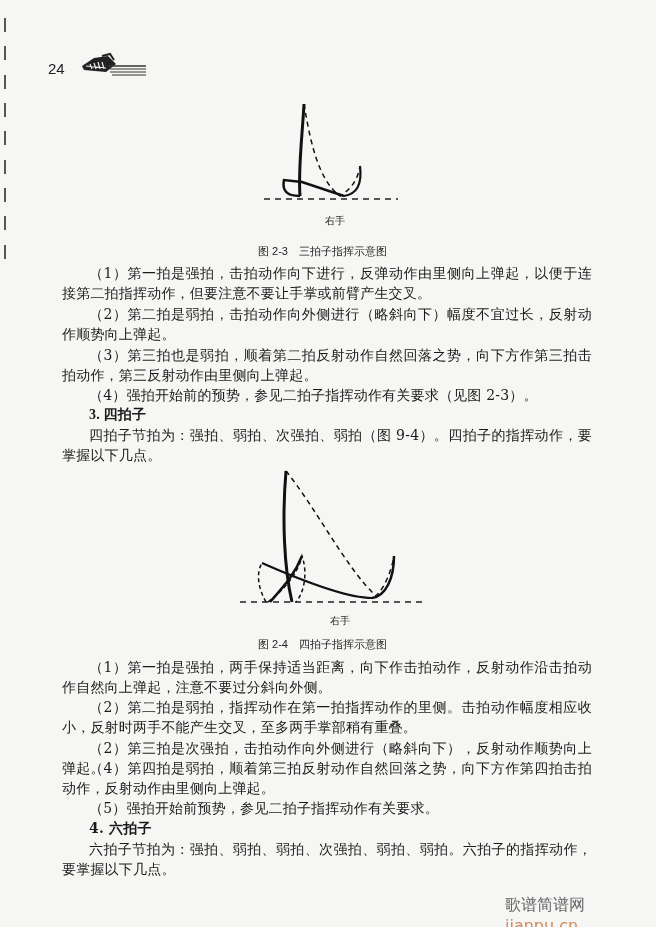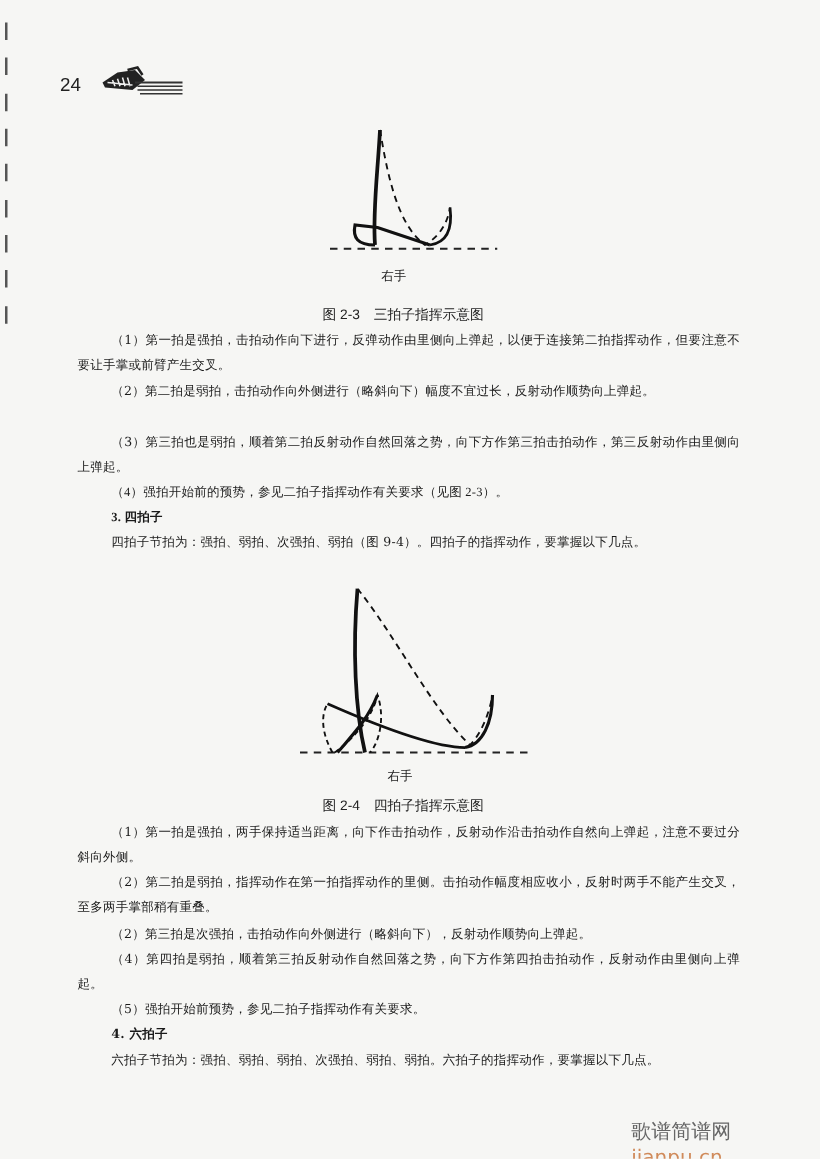--- a/index.html
+++ b/index.html
@@ -7,25 +7,25 @@
     width: 656px; height: 927px; position: relative; overflow: hidden;
     background: #f6f6f4;
     font-family: "DejaVu Serif", serif;
     color: #1a1a1a;
   }
   .bind-mark { position: absolute; left: 4px; width: 2px; background: #555; }
   .page-num { position: absolute; left: 48px; top: 60px; font-family: "Liberation Sans", sans-serif; font-size: 15px; color: #222; }
   .logo { position: absolute; left: 80px; top: 50px; width: 70px; height: 28px; }
   .fig { position: absolute; }
   .fig svg { display: block; }
-  .fig-label { position: absolute; font-size: 10px; color: #222; text-align: left; }
+  .fig-label { position: absolute; font-size: 10px; color: #222; text-align: right; }
   .fig-caption { position: absolute; font-size: 11px; color: #222; font-family: Liberation Sans, sans-serif; }
   .para {
     position: absolute; left: 62px; width: 530px;
-    font-size: 10px; line-height: 20px; letter-spacing: 0.2px;
+    font-size: 14px; line-height: 20px; letter-spacing: 0.2px;
     text-align: justify;
   }
   .indent { text-indent: 27px; }
   .heading { font-weight: bold; }
   .watermark { position: absolute; left: 505px; top: 895px; font-size: 16px; color: #666; font-family: "DejaVu Sans", sans-serif; }
   .watermark .wm-url { color: #d08a5a; }
 </style>
 </head>
 <body>
 
@@ -60,21 +60,21 @@
     <path d="M42 96 C28 96 24 90 26 80 L44 82 L86 96" fill="none" stroke="#111" stroke-width="2.5"></path>
     <path d="M86 96 C100 94 104 82 102 66" fill="none" stroke="#111" stroke-width="2.2"></path>
   </svg>
 </div>
 <div class="fig-label" style="left:305px;top:214px;width:40px;">右手</div>
 <div class="fig-caption" style="left:258px;top:244px;">图 2-3　三拍子指挥示意图</div>
 
 <div class="para indent" style="top:263px;">（1）第一拍是强拍，击拍动作向下进行，反弹动作由里侧向上弹起，以便于连接第二拍指挥动作，但要注意不要让手掌或前臂产生交叉。</div>
 <div class="para indent" style="top:304px;">（2）第二拍是弱拍，击拍动作向外侧进行（略斜向下）幅度不宜过长，反射动作顺势向上弹起。</div>
 <div class="para indent" style="top:345px;">（3）第三拍也是弱拍，顺着第二拍反射动作自然回落之势，向下方作第三拍击拍动作，第三反射动作由里侧向上弹起。</div>
-<div class="para indent" style="top:385px;font-family:Liberation Serif, serif;">（4）强拍开始前的预势，参见二拍子指挥动作有关要求（见图 2-3）。</div>
+<div class="para indent" style="top:385px;">（4）强拍开始前的预势，参见二拍子指挥动作有关要求（见图 2-3）。</div>
 
 <div class="para indent heading" style="top:405px;font-family:Liberation Serif, serif;">3. 四拍子</div>
 <div class="para indent" style="top:425px;">四拍子节拍为：强拍、弱拍、次强拍、弱拍（图 9-4）。四拍子的指挥动作，要掌握以下几点。</div>
 
 <div class="fig" style="left:236px;top:468px;">
   <svg width="190" height="140" viewBox="0 0 190 140">
     <line x1="4" y1="134" x2="186" y2="134" stroke="#222" stroke-width="1.5" stroke-dasharray="6,5"></line>
     <path d="M50 3 C46 50 48 100 56 134" fill="none" stroke="#111" stroke-width="3"></path>
     <path d="M50 3 C80 40 110 100 140 128 C150 118 156 100 158 88" fill="none" stroke="#111" stroke-width="1.5" stroke-dasharray="5,4"></path>
     <path d="M26 95 C60 110 110 130 136 130" fill="none" stroke="#111" stroke-width="2.2"></path>

